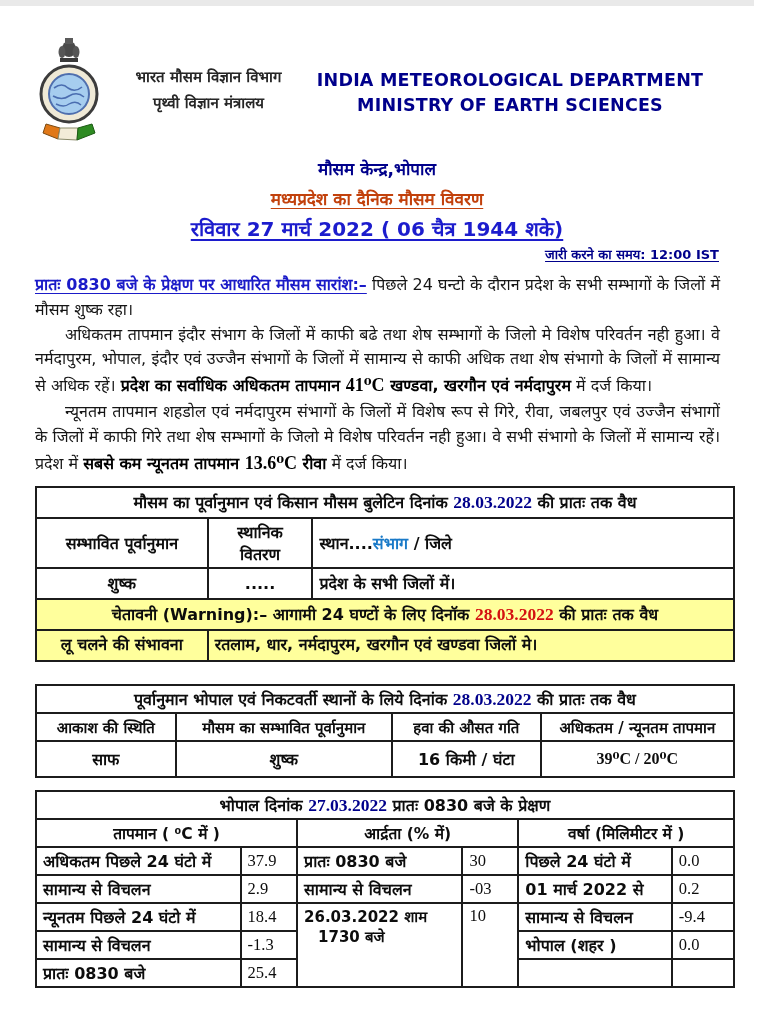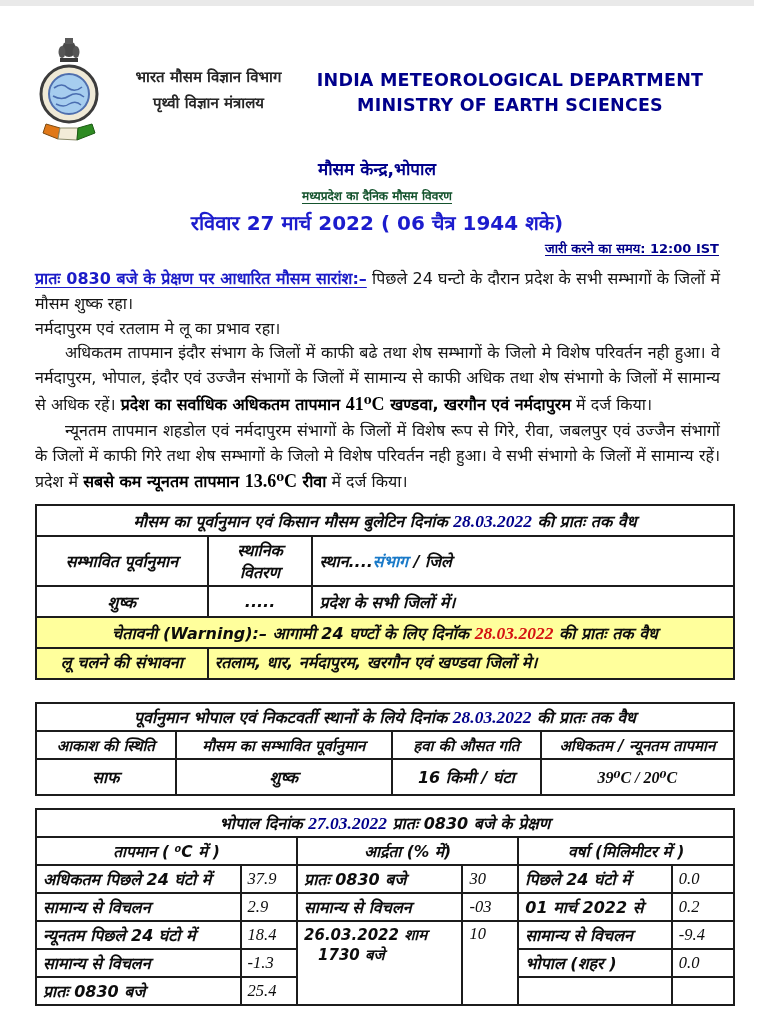--- a/index.html
+++ b/index.html
@@ -19,35 +19,35 @@
   .org-hindi {
     width: 185px; margin-left: 16px; text-align: center;
     font-size: 15px; font-weight: bold; color: #262626; line-height: 1.75;
   }
   .org-english {
     flex: 1; text-align: center;
     font-size: 17.5px; font-weight: bold; color: #00008B;
     line-height: 1.45; letter-spacing: 0.2px; margin-top: 6px;
   }
   .center-name { text-align: center; font-size: 17px; font-weight: bold; color:#00008B; margin-top: 13px; }
-  .bulletin-title { text-align: center; font-size: 12px; font-weight: bold; color:#14532d; margin-top: 7px; }
+  .bulletin-title { text-align: center; font-size: 17px; font-weight: bold; color:#c2410c; margin-top: 7px; }
   .bulletin-title span { text-decoration: underline; text-underline-offset: 3px; }
   .date-line { text-align: center; font-size: 20px; font-weight: bold; color:#1c1ccd; margin-top: 5px; }
-  .date-line span { text-underline-offset: 3px; }
+  .date-line span { text-decoration: underline; text-underline-offset: 3px; }
   .issue-time { text-align: right; margin: 3px 35px 0 0; font-size: 13px; font-weight: bold; color:#00008B; }
   .issue-time span { text-decoration: underline; text-underline-offset: 2px; }
   
   .body-text { margin: 10px 34px 0 35px; font-size: 16px; line-height: 1.55; text-align: justify; }
   .body-text p { margin: 0; }
   .lead { color:#1b1bc8; font-weight: bold; text-decoration: underline; text-underline-offset: 3px; }
   .b { font-weight: bold; color:#000; }
   .serif-num { font-family: "Liberation Serif", "DejaVu Serif", serif; font-size: 18px; }
   .indent { text-indent: 30px; }
   
-  table.tbl { width: 700px; margin-left: 35px; border-collapse: collapse; table-layout: fixed; font-style: italic; }
+  table.tbl { width: 700px; margin-left: 35px; border-collapse: collapse; table-layout: fixed; }
   table.tbl td { border: 2px solid #1c1c1c; padding: 2px 6px; font-size: 16px; font-weight: bold; color:#0d0d0d; }
   td.title-cell { text-align: center; color:#1b1bc8; font-size: 16px; }
   .title-date { font-family: "Liberation Serif", "DejaVu Serif", serif; color:#00008B; font-size: 17.5px; }
   td.c { text-align: center; }
   td.l { text-align: left; }
   .link-blue { color:#1a7ac8; }
   .warn-title td { background:#ffff9c; color:#d41111; text-align: center; font-size: 16px; }
   .warn-title .title-date { color:#d41111; }
   .warn-row td { background:#ffff9c; vertical-align: top; height: 56px; }
   .fc-table td { height: 31px; }
@@ -99,21 +99,20 @@
     </div>
   </div>
 
   <div class="center-name">मौसम केन्द्र,भोपाल</div>
   <div class="bulletin-title"><span>मध्यप्रदेश का दैनिक मौसम विवरण</span></div>
   <div class="date-line"><span>रविवार 27 मार्च 2022 ( 06 चैत्र 1944 शके)</span></div>
   <div class="issue-time"><span>जारी करने का समय: 12:00 IST</span></div>
 
   <div class="body-text">
     <p><span class="lead">प्रातः 0830 बजे के प्रेक्षण पर आधारित मौसम सारांश:–</span><span> पिछले 24 घन्टो के दौरान प्रदेश के सभी सम्भागों के जिलों में मौसम शुष्क रहा।</span></p>
-    <p>नर्मदापुरम एवं रतलाम मे लू का प्रभाव रहा।</p>
     <p class="indent"><span>अधिकतम तापमान इंदौर संभाग के जिलों में काफी बढे तथा शेष सम्भागों के जिलो मे विशेष परिवर्तन नही हुआ। वे नर्मदापुरम, भोपाल, इंदौर एवं उज्जैन संभागों के जिलों में सामान्य से काफी अधिक तथा शेष संभागो के जिलों में सामान्य से अधिक रहें। </span><span class="b">प्रदेश का सर्वाधिक अधिकतम तापमान </span><span class="b serif-num">41⁰C</span><span class="b"> खण्डवा, खरगौन एवं नर्मदापुरम</span><span> में दर्ज किया।</span></p>
     <p class="indent"><span>न्यूनतम तापमान शहडोल एवं नर्मदापुरम संभागों के जिलों में विशेष रूप से गिरे, रीवा, जबलपुर एवं उज्जैन संभागों के जिलों में काफी गिरे तथा शेष सम्भागों के जिलो मे विशेष परिवर्तन नही हुआ। वे सभी संभागो के जिलों में सामान्य रहें। प्रदेश में </span><span class="b">सबसे कम न्यूनतम तापमान </span><span class="b serif-num">13.6⁰C</span><span class="b"> रीवा</span><span> में दर्ज किया।</span></p>
   </div>
 
   <table class="tbl fc-table mt8">
     <colgroup>
         <col style="width:24.6%">
         <col style="width:15%">
         <col style="width:60.4%">
       </colgroup>

